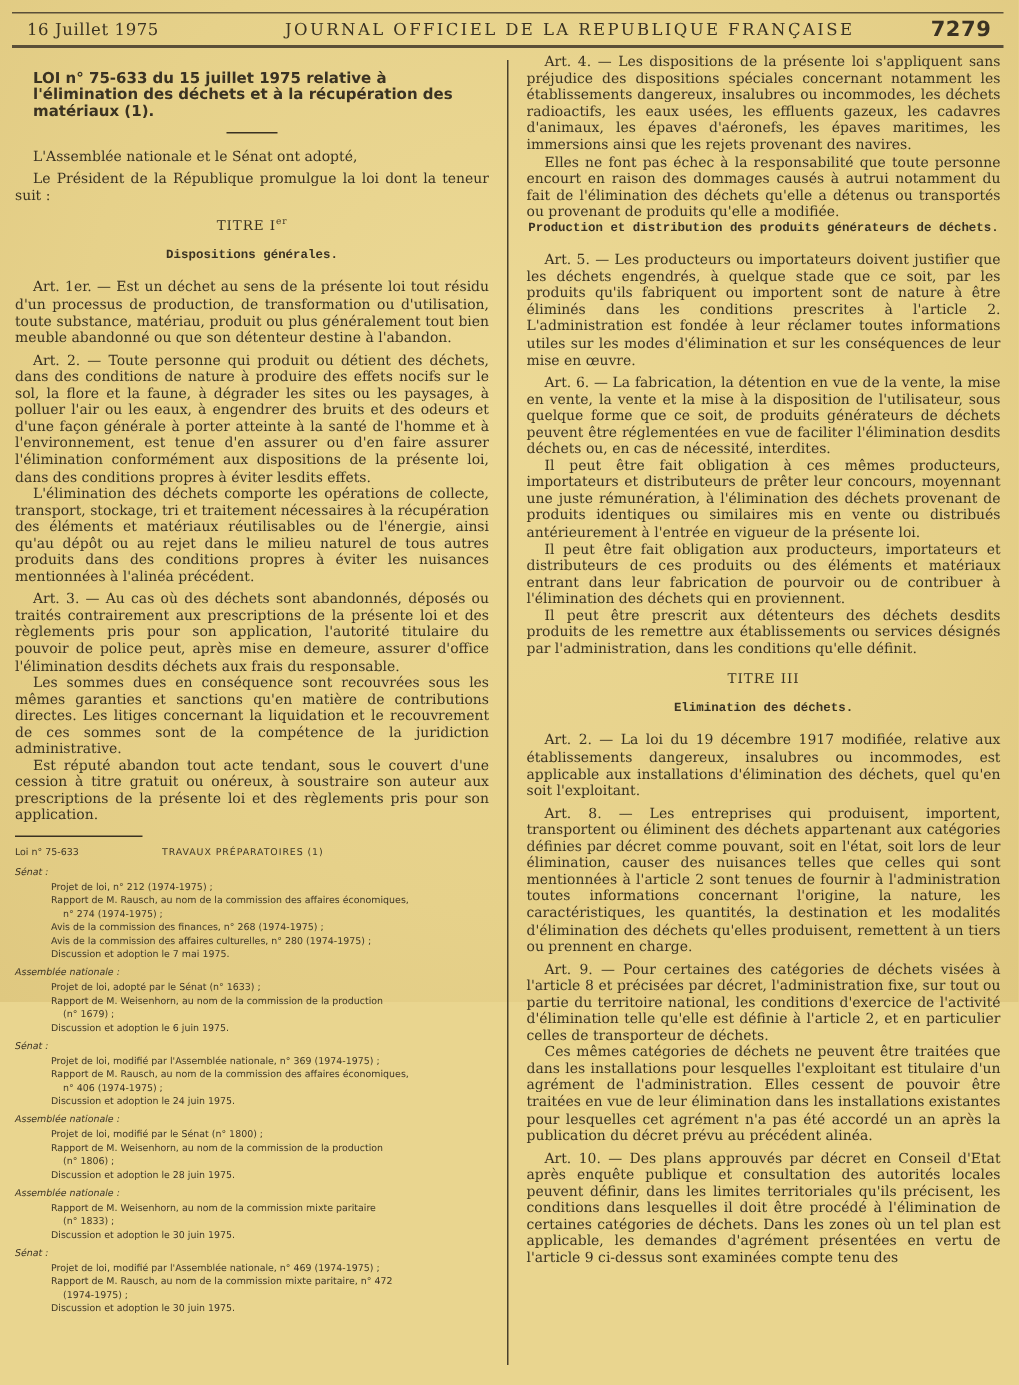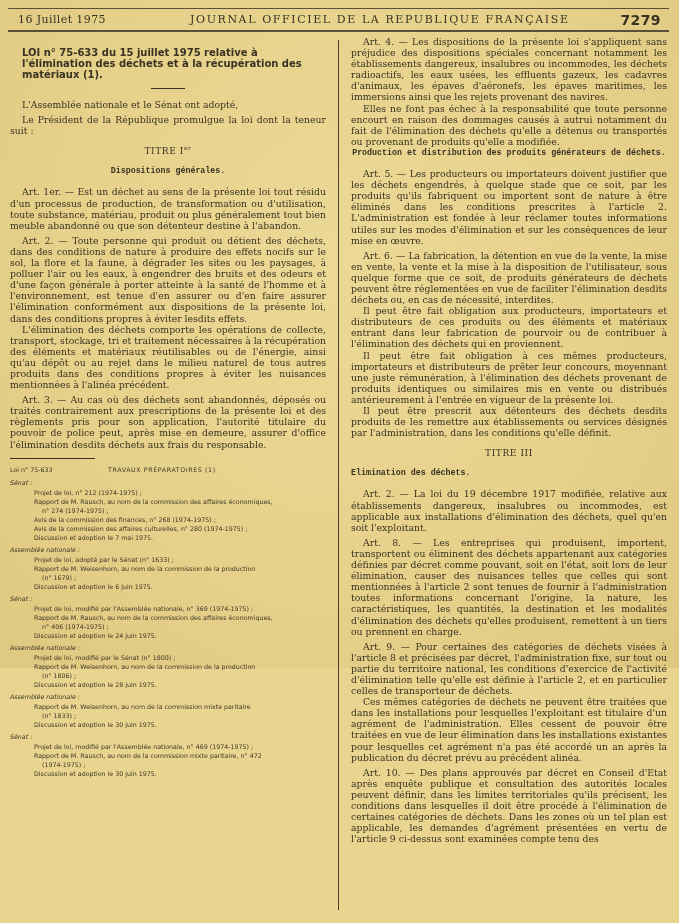--- a/index.html
+++ b/index.html
@@ -76,20 +76,22 @@
     <p>L'Assemblée nationale et le Sénat ont adopté,</p>
     <p class="gap">Le Président de la République promulgue la loi dont la teneur suit :</p>
 
     <div class="titre"><span>TITRE I</span><span class="sup">er</span></div>
     <div class="section-head">Dispositions générales.</div>
 
     <p>Art. 1er. — Est un déchet au sens de la présente loi tout résidu d'un processus de production, de transformation ou d'utilisation, toute substance, matériau, produit ou plus généralement tout bien meuble abandonné ou que son détenteur destine à l'abandon.</p>
     <p class="gap">Art. 2. — Toute personne qui produit ou détient des déchets, dans des conditions de nature à produire des effets nocifs sur le sol, la flore et la faune, à dégrader les sites ou les paysages, à polluer l'air ou les eaux, à engendrer des bruits et des odeurs et d'une façon générale à porter atteinte à la santé de l'homme et à l'environnement, est tenue d'en assurer ou d'en faire assurer l'élimination conformément aux dispositions de la présente loi, dans des conditions propres à éviter lesdits effets.</p>
     <p>L'élimination des déchets comporte les opérations de collecte, transport, stockage, tri et traitement nécessaires à la récupération des éléments et matériaux réutilisables ou de l'énergie, ainsi qu'au dépôt ou au rejet dans le milieu naturel de tous autres produits dans des conditions propres à éviter les nuisances mentionnées à l'alinéa précédent.</p>
     <p class="gap">Art. 3. — Au cas où des déchets sont abandonnés, déposés ou traités contrairement aux prescriptions de la présente loi et des règlements pris pour son application, l'autorité titulaire du pouvoir de police peut, après mise en demeure, assurer d'office l'élimination desdits déchets aux frais du responsable.</p>
+    <p>Les sommes dues en conséquence sont recouvrées sous les mêmes garanties et sanctions qu'en matière de contributions directes. Les litiges concernant la liquidation et le recouvrement de ces sommes sont de la compétence de la juridiction administrative.</p>
+    <p>Est réputé abandon tout acte tendant, sous le couvert d'une cession à titre gratuit ou onéreux, à soustraire son auteur aux prescriptions de la présente loi et des règlements pris pour son application.</p>
 
     <div class="travaux-rule"></div>
     <div class="travaux" id="travaux">
       <div class="head">
         <span class="ref">Loi n° 75-633</span>
         <span class="ttl">TRAVAUX PRÉPARATOIRES (1)</span>
       </div>
       <div id="travaux-groups">
           <div class="grp">
             <div class="chamber">Sénat :</div>
@@ -133,26 +135,26 @@
   </div>
 
   <div class="col right">
     <p>Art. 4. — Les dispositions de la présente loi s'appliquent sans préjudice des dispositions spéciales concernant notamment les établissements dangereux, insalubres ou incommodes, les déchets radioactifs, les eaux usées, les effluents gazeux, les cadavres d'animaux, les épaves d'aéronefs, les épaves maritimes, les immersions ainsi que les rejets provenant des navires.</p>
     <p>Elles ne font pas échec à la responsabilité que toute personne encourt en raison des dommages causés à autrui notamment du fait de l'élimination des déchets qu'elle a détenus ou transportés ou provenant de produits qu'elle a modifiée.</p>
 
     <div class="section-head">Production et distribution des produits générateurs de déchets.</div>
 
     <p>Art. 5. — Les producteurs ou importateurs doivent justifier que les déchets engendrés, à quelque stade que ce soit, par les produits qu'ils fabriquent ou importent sont de nature à être éliminés dans les conditions prescrites à l'article 2. L'administration est fondée à leur réclamer toutes informations utiles sur les modes d'élimination et sur les conséquences de leur mise en œuvre.</p>
     <p class="gap">Art. 6. — La fabrication, la détention en vue de la vente, la mise en vente, la vente et la mise à la disposition de l'utilisateur, sous quelque forme que ce soit, de produits générateurs de déchets peuvent être réglementées en vue de faciliter l'élimination desdits déchets ou, en cas de nécessité, interdites.</p>
+    <p>Il peut être fait obligation à ces mêmes producteurs, importateurs et distributeurs de prêter leur concours, moyennant une juste rémunération, à l'élimination des déchets provenant de produits identiques ou similaires mis en vente ou distribués antérieurement à l'entrée en vigueur de la présente loi.</p>
     <p>Il peut être fait obligation aux producteurs, importateurs et distributeurs de ces produits ou des éléments et matériaux entrant dans leur fabrication de pourvoir ou de contribuer à l'élimination des déchets qui en proviennent.</p>
-    <p>Il peut être fait obligation à ces mêmes producteurs, importateurs et distributeurs de prêter leur concours, moyennant une juste rémunération, à l'élimination des déchets provenant de produits identiques ou similaires mis en vente ou distribués antérieurement à l'entrée en vigueur de la présente loi.</p>
     <p>Il peut être prescrit aux détenteurs des déchets desdits produits de les remettre aux établissements ou services désignés par l'administration, dans les conditions qu'elle définit.</p>
 
     <div class="titre" style="">TITRE III</div>
-    <div class="section-head" style="text-align:left">Elimination des déchets.</div>
+    <div class="section-head" style="text-align:center">Elimination des déchets.</div>
 
     <p>Art. 2. — La loi du 19 décembre 1917 modifiée, relative aux établissements dangereux, insalubres ou incommodes, est applicable aux installations d'élimination des déchets, quel qu'en soit l'exploitant.</p>
     <p class="gap">Art. 8. — Les entreprises qui produisent, importent, transportent ou éliminent des déchets appartenant aux catégories définies par décret comme pouvant, soit en l'état, soit lors de leur élimination, causer des nuisances telles que celles qui sont mentionnées à l'article 2 sont tenues de fournir à l'administration toutes informations concernant l'origine, la nature, les caractéristiques, les quantités, la destination et les modalités d'élimination des déchets qu'elles produisent, remettent à un tiers ou prennent en charge.</p>
     <p class="gap">Art. 9. — Pour certaines des catégories de déchets visées à l'article 8 et précisées par décret, l'administration fixe, sur tout ou partie du territoire national, les conditions d'exercice de l'activité d'élimination telle qu'elle est définie à l'article 2, et en particulier celles de transporteur de déchets.</p>
     <p>Ces mêmes catégories de déchets ne peuvent être traitées que dans les installations pour lesquelles l'exploitant est titulaire d'un agrément de l'administration. Elles cessent de pouvoir être traitées en vue de leur élimination dans les installations existantes pour lesquelles cet agrément n'a pas été accordé un an après la publication du décret prévu au précédent alinéa.</p>
     <p class="gap">Art. 10. — Des plans approuvés par décret en Conseil d'Etat après enquête publique et consultation des autorités locales peuvent définir, dans les limites territoriales qu'ils précisent, les conditions dans lesquelles il doit être procédé à l'élimination de certaines catégories de déchets. Dans les zones où un tel plan est applicable, les demandes d'agrément présentées en vertu de l'article 9 ci-dessus sont examinées compte tenu des</p>
   </div>
 </div>
 
 </body></html>

